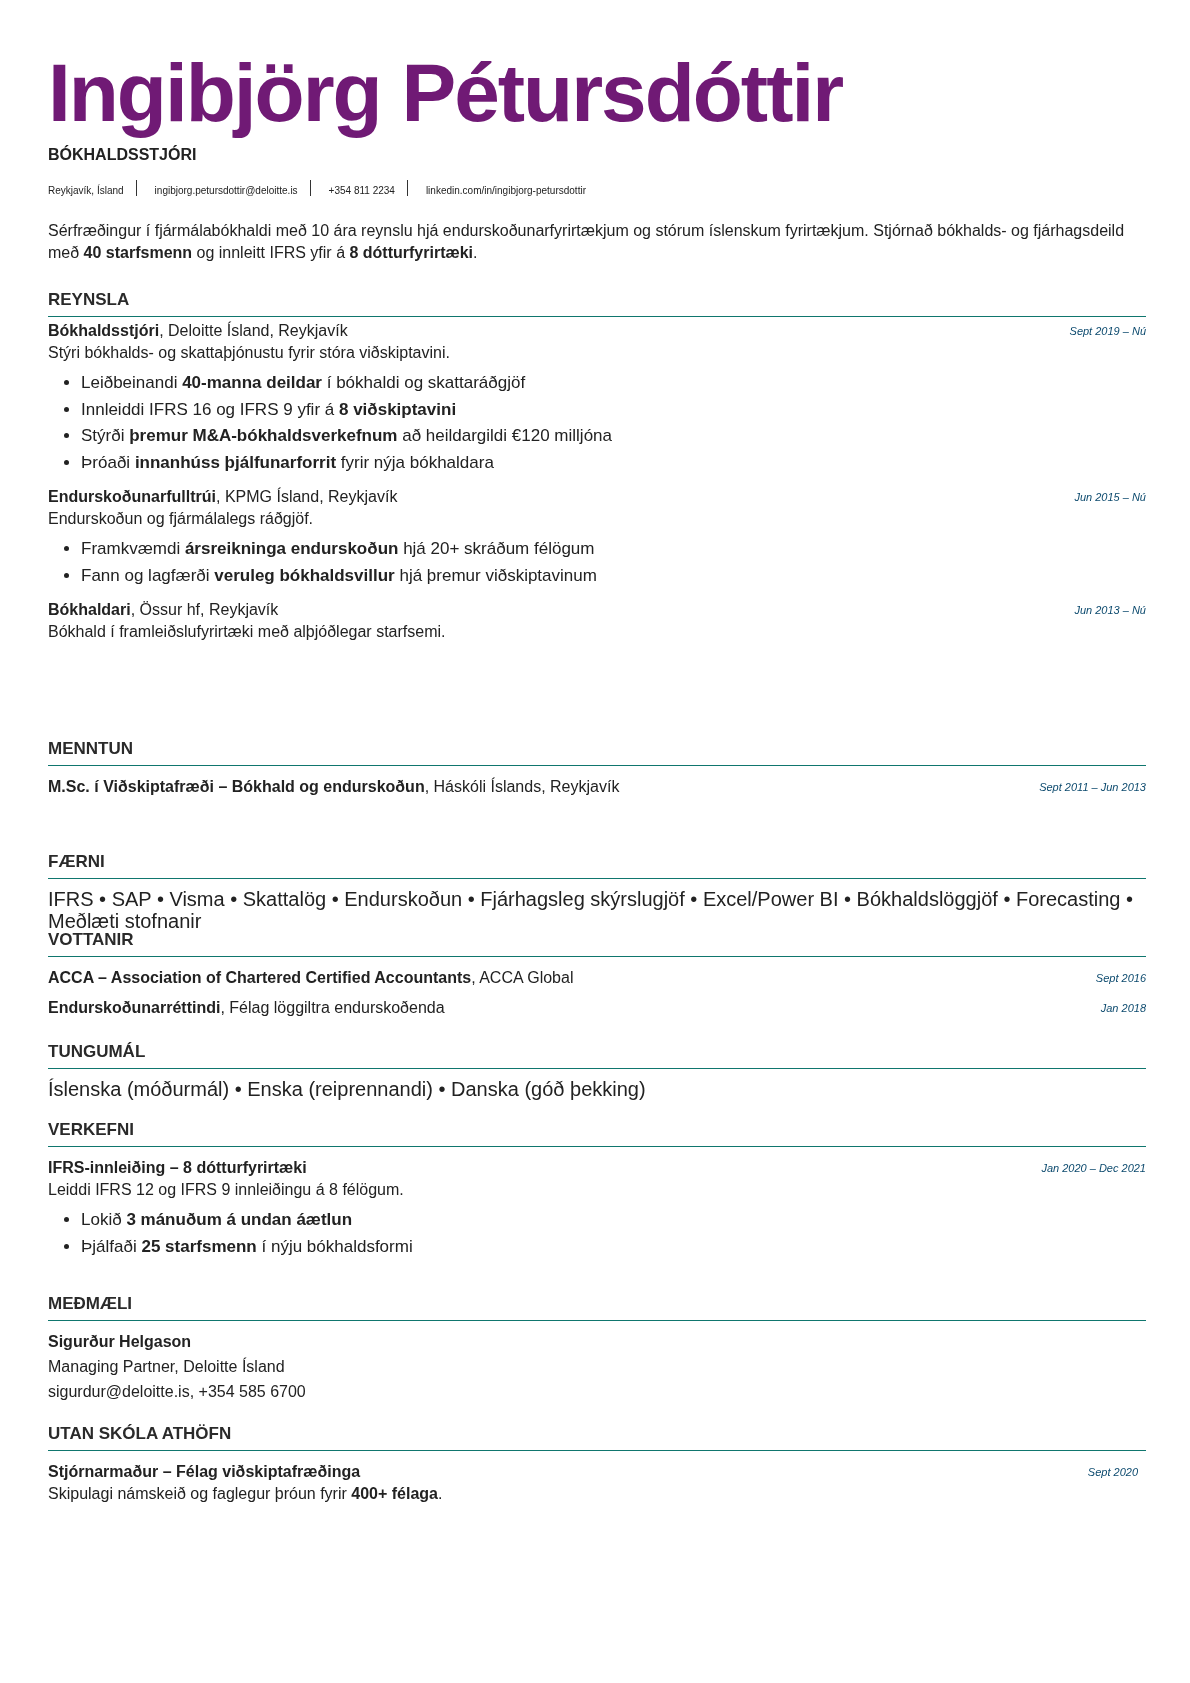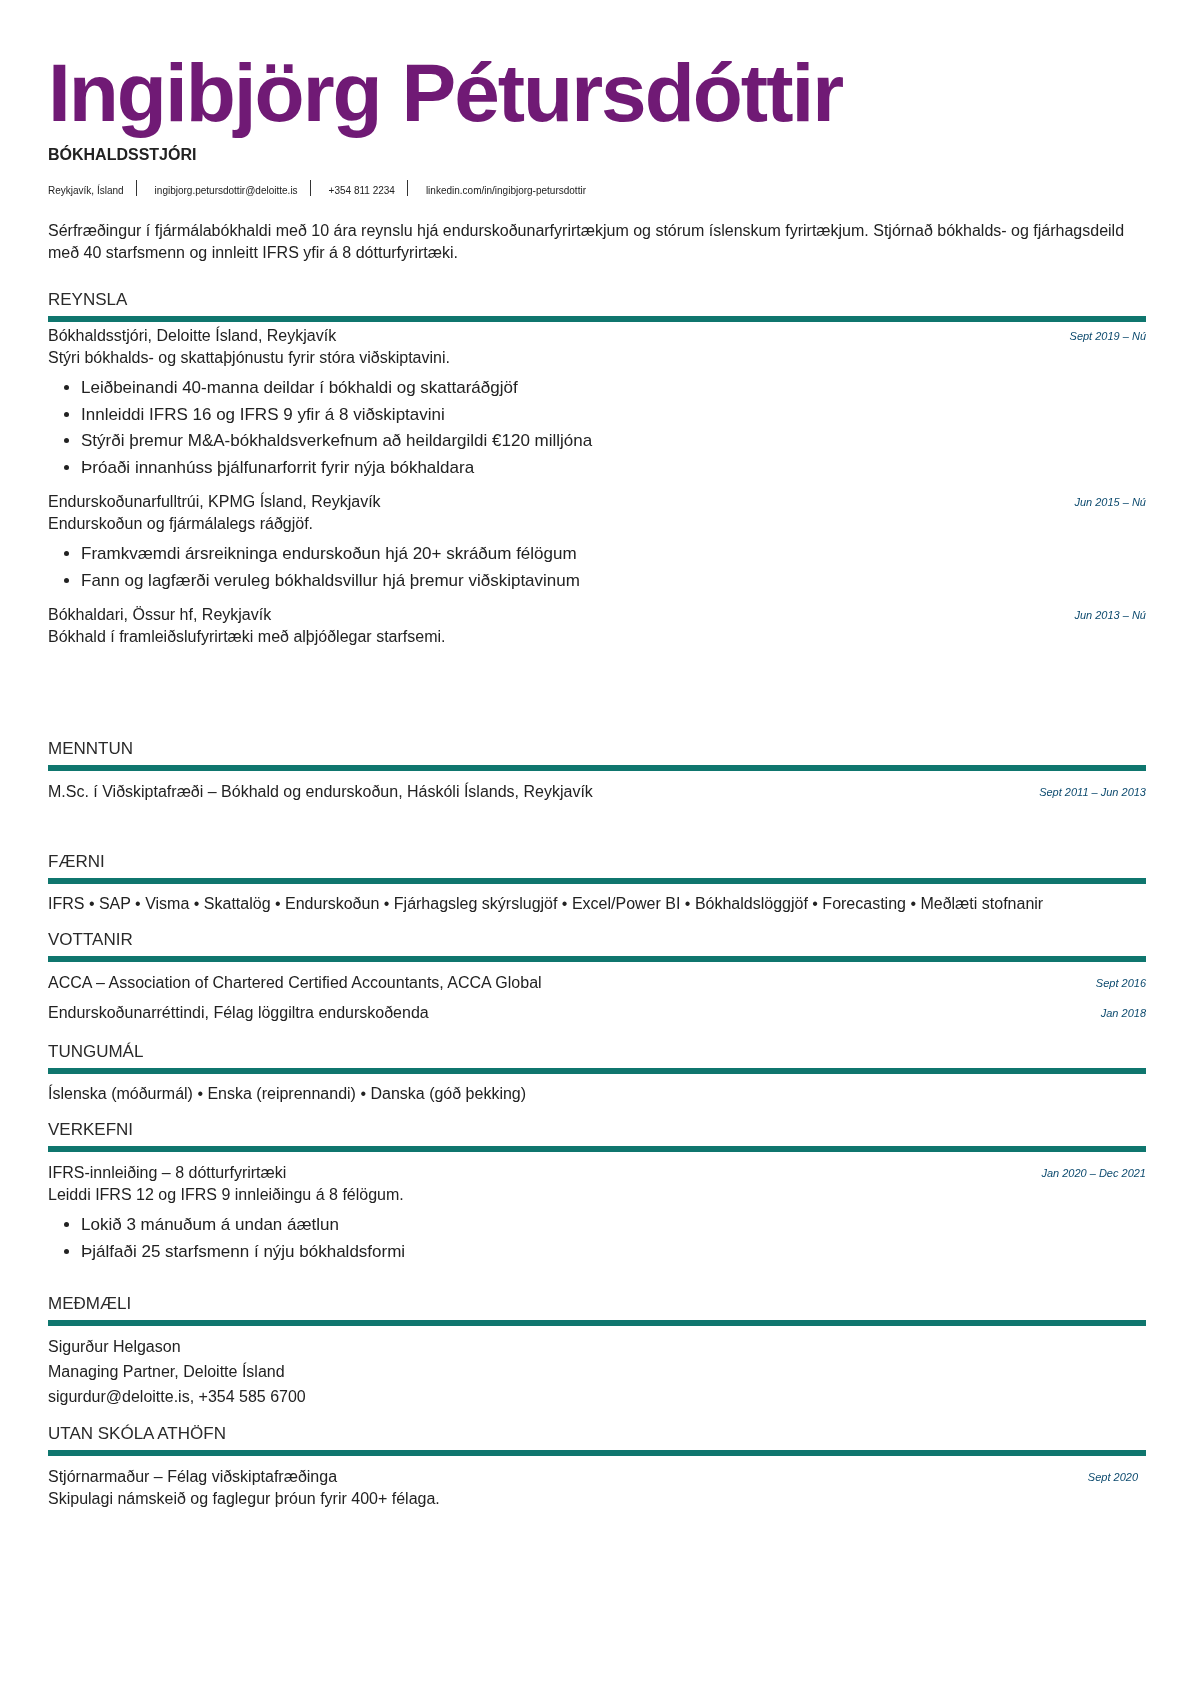--- a/index.html
+++ b/index.html
@@ -4,27 +4,27 @@
 <style>
   html, body { margin: 0; padding: 0; background: #ffffff; }
   body { width: 1190px; height: 1683px; position: relative; font-family: "Liberation Sans", "DejaVu Sans", sans-serif; color: #222222; }
   .page { position: absolute; left: 48px; top: 0; width: 1098px; }
   .name { position: absolute; top: 52px; left: 0; font-size: 82px; font-weight: bold; letter-spacing: -2px; color: #701a75; line-height: 1; white-space: nowrap; }
   .title { position: absolute; top: 146px; left: 0; font-size: 16px; font-weight: bold; color: #222; }
   .contact { position: absolute; top: 180px; left: 0; font-size: 10px; color: #222; display: flex; align-items: flex-end; white-space: nowrap; }
   .contact .sep { display: inline-block; width: 1px; height: 16px; background: #333; margin: 0 18px 0 12px; }
   .summary { position: absolute; top: 220px; left: 0; width: 1098px; font-size: 16px; line-height: 22px; color: #222; }
   .section { position: absolute; left: 0; width: 1098px; }
-  .sec-head { font-size: 17px; font-weight: normal; color: #2a2a2a; padding-bottom: 6px; border-bottom: 6px solid #0f766e; }
+  .sec-head { font-size: 17px; font-weight: bold; color: #2a2a2a; padding-bottom: 6px; border-bottom: 1px solid #0f766e; }
   .row { position: relative; font-size: 16px; line-height: 22px; }
   .date { position: absolute; right: 0; top: 0; font-size: 11px; font-style: italic; color: #0c4a6e; }
   ul { margin: 6px 0 0 0; padding-left: 33px; }
   li { font-size: 17px; line-height: 26.5px; }
-  b { font-weight: normal; }
-  .inline { font-size: 16px; line-height: 22px; }
+  b { font-weight: bold; }
+  .inline { font-size: 20px; line-height: 22px; }
 </style>
 </head>
 <body>
 
 <div class="page">
   <div class="name">Ingibjörg Pétursdóttir</div>
   <div class="title">BÓKHALDSSTJÓRI</div>
   <div class="contact">
     <span>Reykjavík, Ísland</span>
       <span class="sep"></span>

